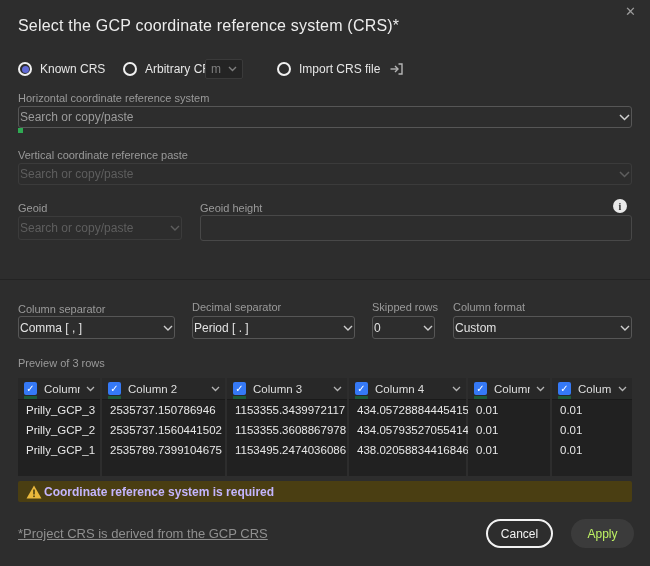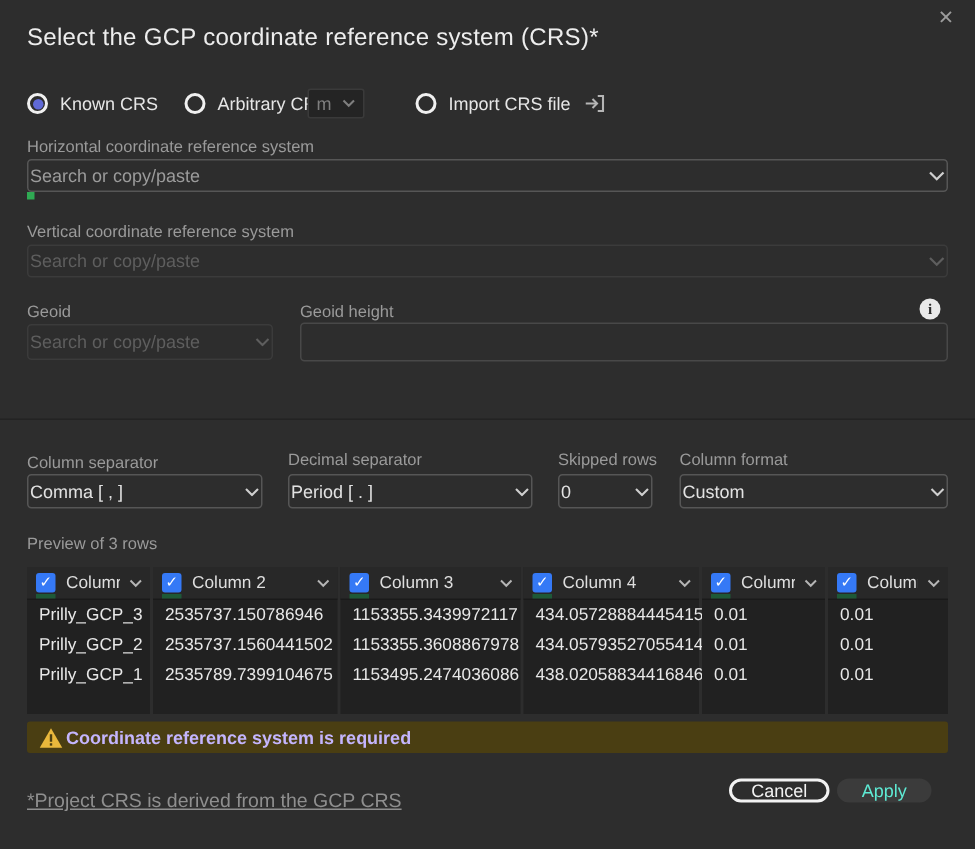--- a/index.html
+++ b/index.html
@@ -53,23 +53,23 @@
   .tfill { flex: 1; }
 
   .preview-label { position: absolute; left: 18px; top: 357px; font-size: 11px; color: #9a9a9a; }
 
   
   .warning { position: absolute; left: 18px; top: 481px; width: 614px; height: 21px; background: #4a3e12; border-radius: 2px; display: flex; align-items: center; padding: 0 8px; }
   .warning-text { margin-left: 2px; font-size: 12px; font-weight: bold; color: #c4b5fd; }
 
   .footnote { position: absolute; left: 18px; top: 526px; font-size: 13px; color: #8f8f8f; text-decoration: underline; }
 
-  .btn { position: absolute; top: 519px; height: 16px; border-radius: 15px; display: flex; align-items: center; justify-content: center; font-size: 12px; font-weight: 500; cursor: pointer; }
+  .btn { position: absolute; top: 519px; height: 29px; border-radius: 15px; display: flex; align-items: center; justify-content: center; font-size: 12px; font-weight: 500; cursor: pointer; }
   .btn-cancel { left: 486px; width: 67px; border: 2px solid #f2f2f2; color: #f2f2f2; background: transparent; }
-  .btn-apply { left: 558px; width: 63px; background: #3b3b3b; color: #5eead4; cursor: default; }
+  .btn-apply { left: 571px; width: 63px; background: #3b3b3b; color: #bef264; cursor: default; }
 </style>
 </head>
 <body>
 
 <div class="dialog">
 
   <div class="close-btn">✕</div>
   <div class="title">Select the GCP coordinate reference system (CRS)*</div>
 
   <div class="radio-item" style="left:18px">
@@ -102,21 +102,21 @@
 
   <div class="field-label" style="left:18px; top:92px">Horizontal coordinate reference system</div>
   <div class="select-box" style="left:18px; top:106px; width:614px">
     <span class="sel-text">Search or copy/paste</span>
     <svg class="chev" width="11" height="7" viewBox="0 0 11 7">
         <path d="M1 1 L5.5 5.5 L10 1" stroke="#cfcfcf" stroke-width="1.5" fill="none"></path>
       </svg>
   </div>
   <div class="valid-indicator"></div>
 
-  <div class="field-label" style="left:18px; top:149px">Vertical coordinate reference system</div>
+  <div class="field-label" style="left:18px; top:149px">Vertical coordinate reference paste</div>
   <div class="select-box disabled" style="left:18px; top:163px; width:614px">
     <span class="sel-text">Search or copy/paste</span>
     <svg class="chev" width="11" height="7" viewBox="0 0 11 7">
         <path d="M1 1 L5.5 5.5 L10 1" stroke="#5e5e5e" stroke-width="1.5" fill="none"></path>
       </svg>
   </div>
 
   <div class="field-label" style="left:18px; top:202px">Geoid</div>
   <div class="select-box disabled" style="left:18px; top:216px; width:164px; height:24px">
     <span class="sel-text">Search or copy/paste</span>

